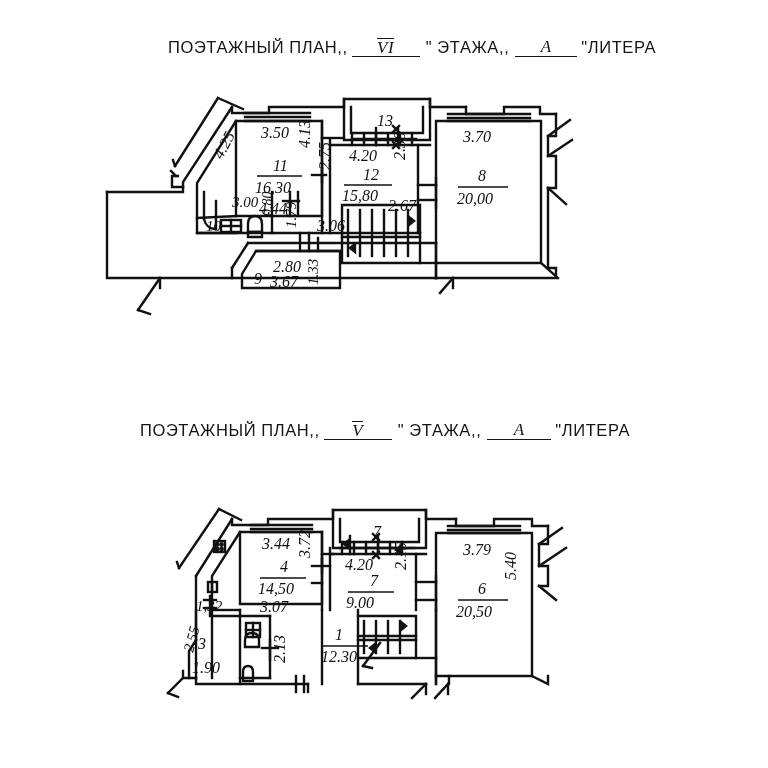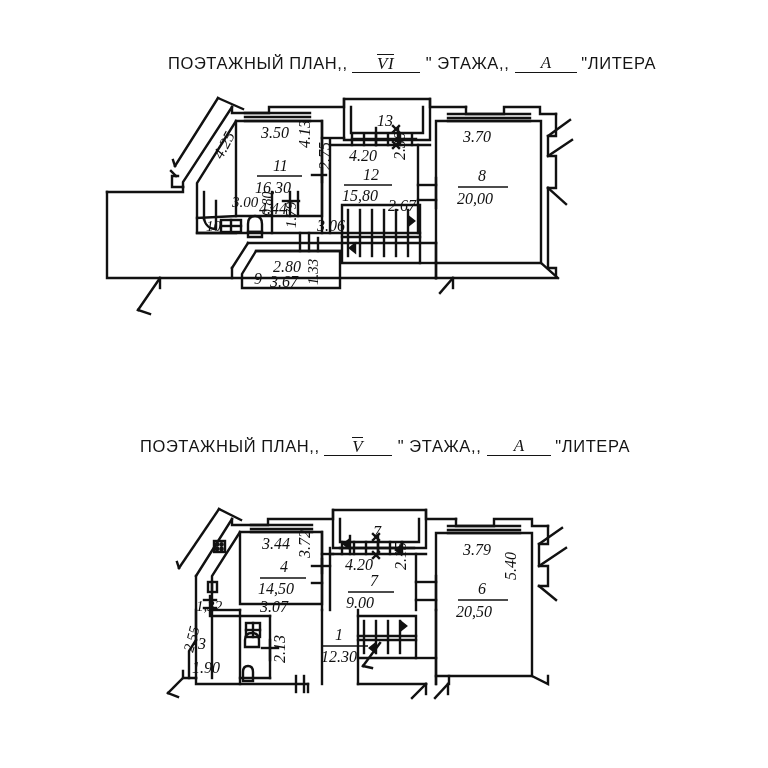--- a/index.html
+++ b/index.html
@@ -9,21 +9,21 @@
   .page{position:absolute;left:0;top:0;width:768px;height:768px;}
 
   
   .title{position:absolute;display:flex;align-items:flex-end;
          white-space:nowrap;font-size:16.5px;letter-spacing:.6px;color:#141414;}
   .title .t-word{font-weight:400;}
   .title .blank{display:inline-block;position:relative;text-align:center;
                 border-bottom:1.6px solid #141414;padding:0 6px;margin:0 4px 0 4px;}
   .title .blank .rom{display:inline-block;font-style:italic;font-weight:400;
                      font-size:17px;position:relative;top:1px;
-                     font-family:"Liberation Serif","DejaVu Serif",serif;margin-top:16px;}
+                     font-family:"Liberation Serif","DejaVu Serif",serif;}
   .title .blank .rom.bar{border-top:1.5px solid #141414;padding-top:0px;line-height:1.05;}
   .title .q{margin:0 2px;}
 
   #title1{left:168px;top:36px;}
   #title2{left:140px;top:419px;}
   #title1 .blank{min-width:56px;}
   #title2 .blank{min-width:56px;}
   #title1 .blank.lit{min-width:50px;}
   #title2 .blank.lit{min-width:52px;}
 

